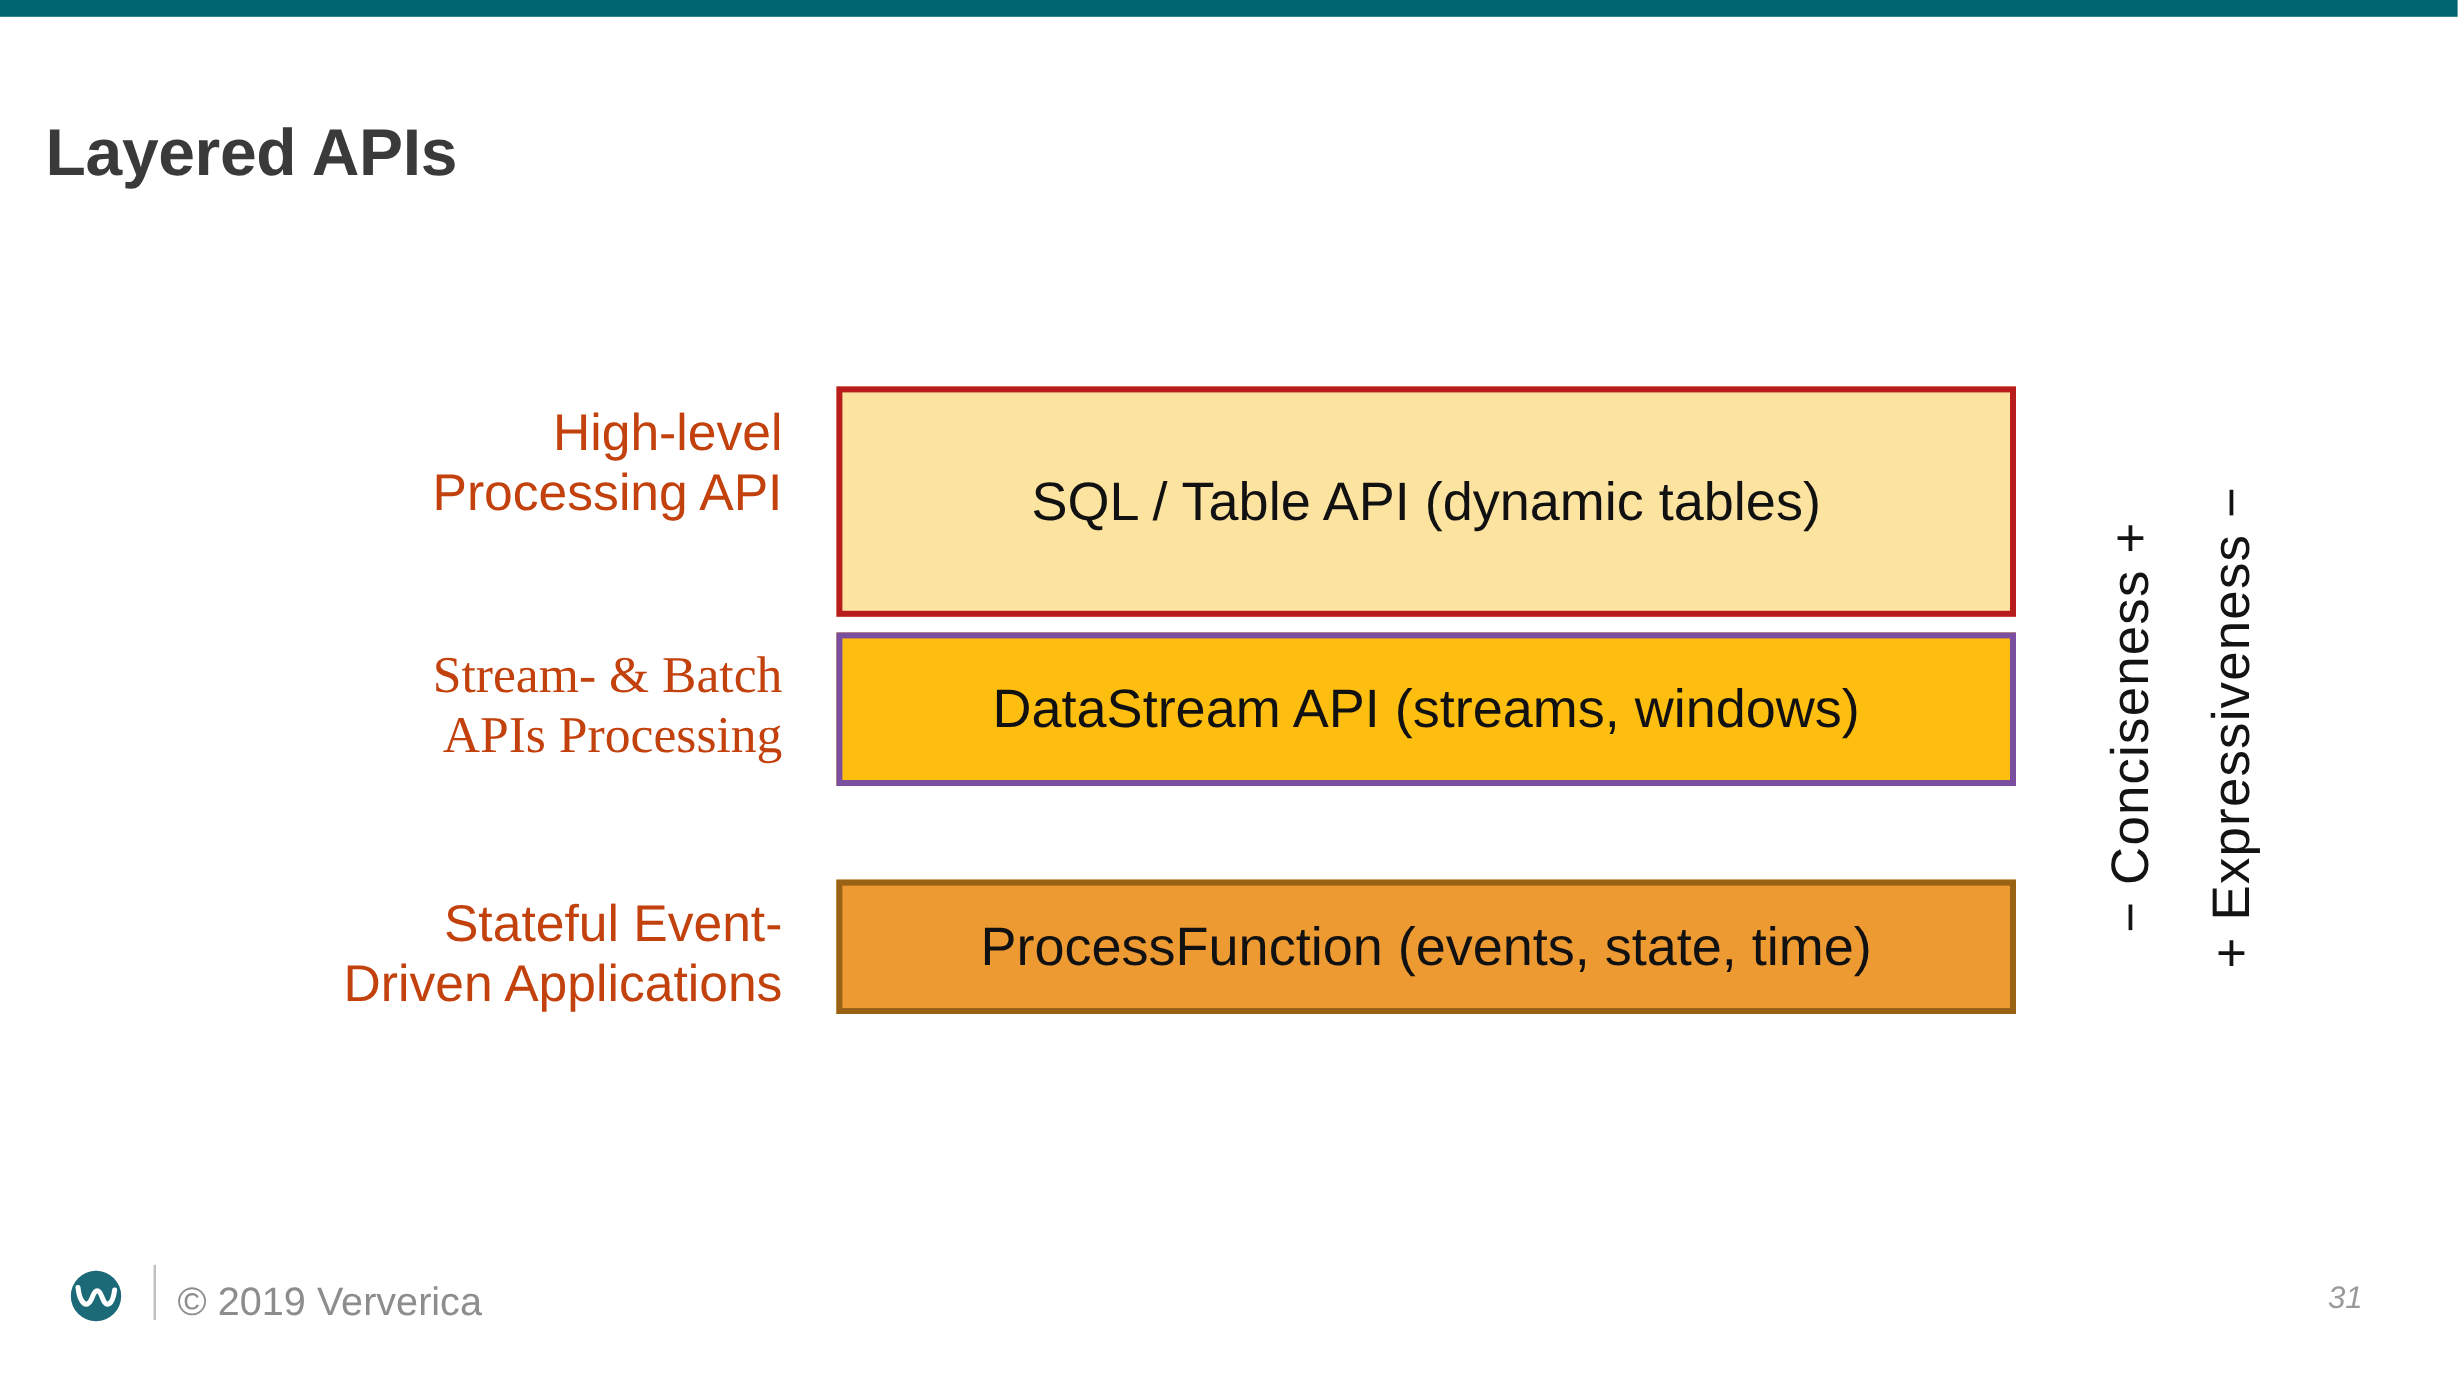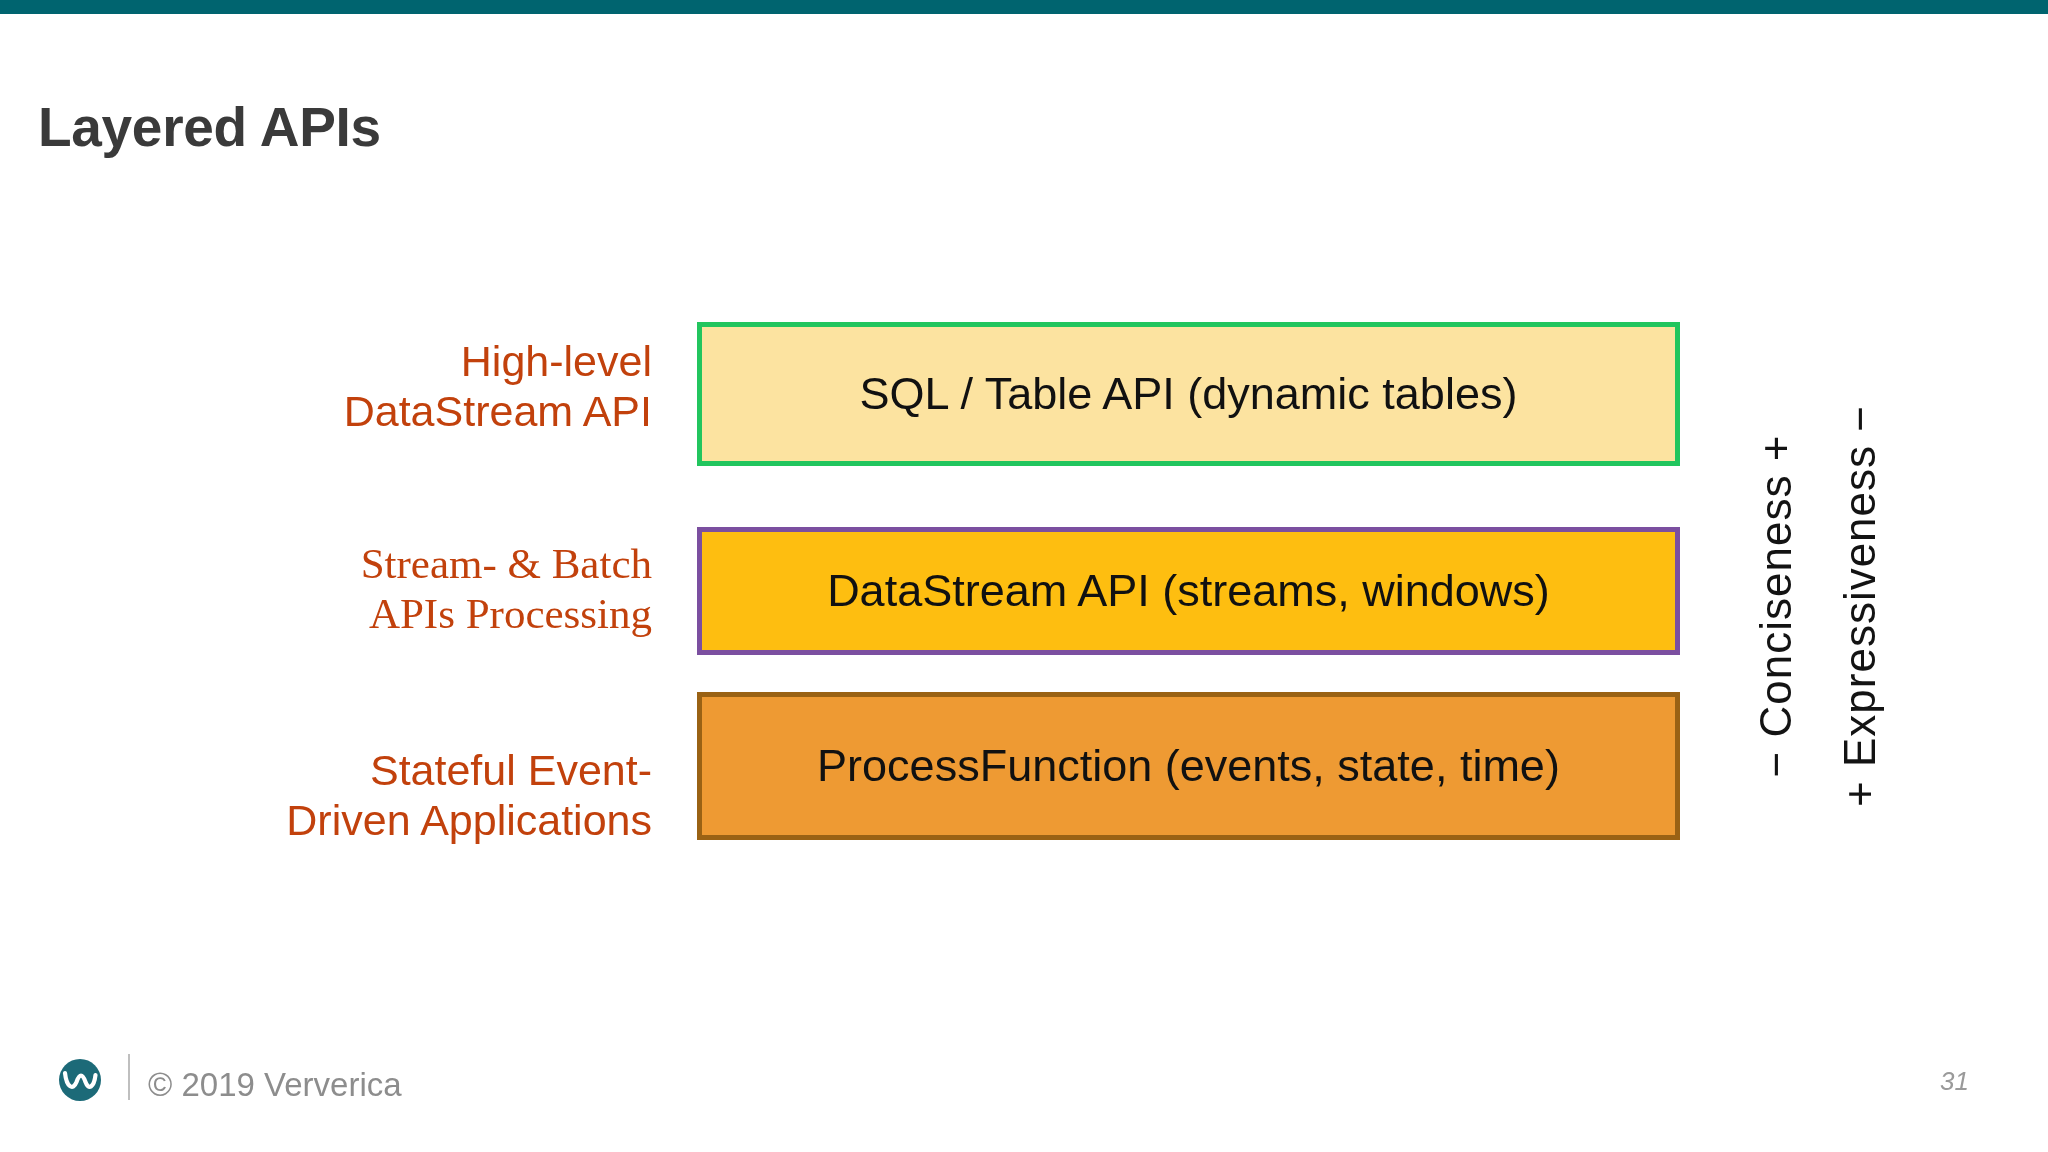--- a/index.html
+++ b/index.html
@@ -74,33 +74,33 @@
     display: flex;
     align-items: center;
     justify-content: center;
     font-size: 45px;
     color: #111111;
     letter-spacing: 0px;
     white-space: nowrap;
   }
   .box-1 {
     top: 322px;
-    height: 144px;
+    height: 192px;
     background: #FCE3A0;
-    border: 5px solid #22c55e;
+    border: 5px solid #b91c1c;
   }
   .box-2 {
     top: 527px;
     height: 128px;
     background: #FEBE10;
     border: 5px solid #7B4FA0;
   }
   .box-3 {
-    top: 692px;
-    height: 148px;
+    top: 733px;
+    height: 112px;
     background: #EE9A33;
     border: 5px solid #9A6214;
   }
 
   
   .axis-col {
     position: absolute;
     top: 322px;
     height: 567px;
     display: flex;
@@ -156,21 +156,21 @@
 <body>
 
 <div class="top-bar"></div>
 
 <h1 class="slide-title">Layered APIs</h1>
 
 <div class="diagram">
 
   <div class="layer-label label-1">
     <span class="l1">High-level</span>
-    <span class="l2">DataStream API</span>
+    <span class="l2">Processing API</span>
   </div>
   <div class="api-box box-1">
     <span>SQL / Table API (dynamic tables)</span>
   </div>
 
   <div class="layer-label label-2">
     <span class="l1">Stream- &amp; Batch</span>
     <span class="l2">APIs Processing</span>
   </div>
   <div class="api-box box-2">

